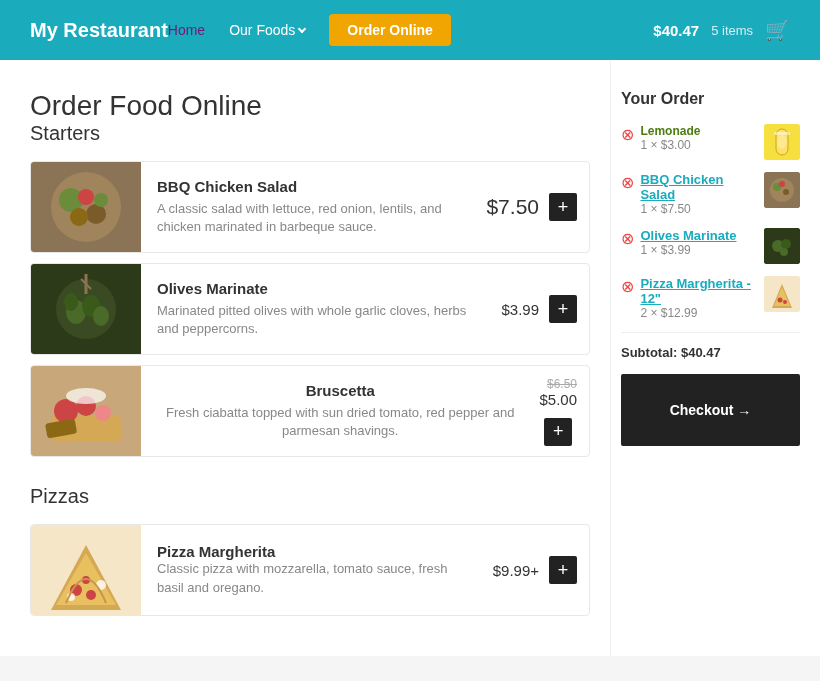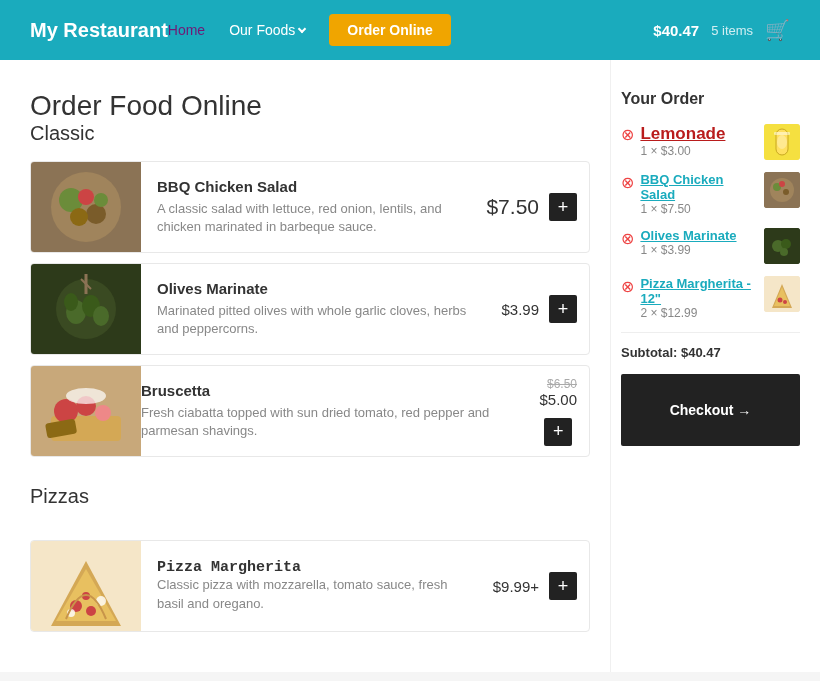--- a/index.html
+++ b/index.html
@@ -26,21 +26,21 @@
     <span style="font-size:20px;cursor:pointer;">🛒</span>
   </div>
 </header>
 
 <div style="background:#fff;max-width:820px;margin:0 auto;display:flex;gap:0;min-height:570px;">
 
   <div style="flex:1;padding:30px 20px 30px 30px;">
     <h1 style="font-size:28px;font-weight:300;color:#333;">Order Food Online</h1>
 
     <div style="margin-bottom:28px;">
-      <h2 style="font-size:20px;font-weight:400;color:#333;margin-bottom:16px;">Classic</h2>
+      <h2 style="font-size:20px;font-weight:400;color:#333;margin-bottom:16px;">Starters</h2>
 
       <div style="display:flex;align-items:center;border:1px solid #e8e8e8;border-radius:4px;margin-bottom:10px;overflow:hidden;background:#fff;">
         <div style="width:110px;height:90px;flex-shrink:0;overflow:hidden;position:relative;">
           <svg width="110" height="90" viewBox="0 0 110 90">
             <rect width="110" height="90" fill="#8b7355"></rect>
             <circle cx="55" cy="45" r="35" fill="#a0845c"></circle>
             <circle cx="40" cy="38" r="12" fill="#6b8c3a"></circle>
             <circle cx="65" cy="52" r="10" fill="#7a5c2a"></circle>
             <circle cx="55" cy="35" r="8" fill="#c44"></circle>
             <circle cx="70" cy="38" r="7" fill="#6b8c3a"></circle>
@@ -85,71 +85,71 @@
           <svg width="110" height="90" viewBox="0 0 110 90">
             <rect width="110" height="90" fill="#c8a87a"></rect>
             <rect x="20" y="50" width="70" height="25" rx="4" fill="#d4a855"></rect>
             <circle cx="35" cy="45" r="12" fill="#c44"></circle>
             <circle cx="55" cy="40" r="10" fill="#c44"></circle>
             <circle cx="72" cy="47" r="8" fill="#e88"></circle>
             <ellipse cx="55" cy="30" rx="20" ry="8" fill="#fff" opacity="0.7"></ellipse>
             <rect x="15" y="55" width="30" height="15" rx="3" fill="#8b6914" transform="rotate(-10,30,62)"></rect>
           </svg>
         </div>
-        <div style="flex:1;padding:14px 0;">
+        <div style="flex:1;padding:14px 16px;text-align:center;">
           <div style="font-size:15px;font-weight:600;color:#333;margin-bottom:5px;">Bruscetta</div>
           <div style="font-size:13px;color:#888;line-height:1.4;">Fresh ciabatta topped with sun dried tomato, red pepper and parmesan shavings.</div>
         </div>
         <div style="display:flex;align-items:center;gap:10px;padding-right:12px;flex-shrink:0;flex-direction:column;">
           <div style="text-align:right;">
             <span style="text-decoration:line-through;color:#aaa;font-size:12px;display:block;">$6.50</span>
             <span style="font-size:15px;color:#333;white-space:nowrap;">$5.00</span>
           </div>
           <button style="background:#222;color:#fff;border:none;width:28px;height:28px;display:flex;align-items:center;justify-content:center;font-size:18px;cursor:pointer;border-radius:2px;flex-shrink:0;">+</button>
         </div>
       </div>
     </div>
 
     <div>
-      <h2 style="font-size:20px;font-weight:400;color:#333;margin-bottom:32px;">Pizzas</h2>
+      <h2 style="font-size:20px;font-weight:400;color:#333;margin-bottom:16px;">Pizzas</h2>
 
       <div style="display:flex;align-items:center;border:1px solid #e8e8e8;border-radius:4px;margin-bottom:10px;overflow:hidden;background:#fff;">
         <div style="width:110px;height:90px;flex-shrink:0;overflow:hidden;">
           <svg width="110" height="90" viewBox="0 0 110 90">
             <rect width="110" height="90" fill="#f5e6c8"></rect>
             <path d="M 20 85 L 55 20 L 90 85 Z" fill="#d4a855"></path>
             <path d="M 25 80 L 55 28 L 85 80 Z" fill="#e8c060"></path>
             <circle cx="45" cy="65" r="6" fill="#c44"></circle>
             <circle cx="60" cy="70" r="5" fill="#c44"></circle>
             <circle cx="55" cy="55" r="4" fill="#c44"></circle>
             <circle cx="70" cy="60" r="5" fill="#fff" opacity="0.8"></circle>
             <circle cx="40" cy="72" r="4" fill="#fff" opacity="0.8"></circle>
             <path d="M 35 78 Q 55 30 75 78" fill="none" stroke="#c8954a" stroke-width="2"></path>
           </svg>
         </div>
         <div style="flex:1;padding:14px 16px;">
-          <div style="font-size:15px;font-weight:600;color:#333;font-family:Liberation Mono, monospace;">Pizza Margherita</div>
+          <div style="font-size:15px;font-weight:600;color:#333;">Pizza Margherita</div>
           <div style="font-size:13px;color:#888;line-height:1.4;">Classic pizza with mozzarella, tomato sauce, fresh basil and oregano.</div>
         </div>
         <div style="display:flex;align-items:center;gap:10px;padding-right:12px;flex-shrink:0;">
           <span style="font-size:15px;color:#333;white-space:nowrap;">$9.99+</span>
           <button style="background:#222;color:#fff;border:none;width:28px;height:28px;display:flex;align-items:center;justify-content:center;font-size:18px;cursor:pointer;border-radius:2px;flex-shrink:0;">+</button>
         </div>
       </div>
     </div>
   </div>
 
   <div style="width:210px;flex-shrink:0;padding:30px 20px 30px 10px;border-left:1px solid #f0f0f0;">
     <h3 style="font-size:16px;font-weight:600;color:#333;margin-bottom:16px;">Your Order</h3>
 
     
     <div style="display:flex;align-items:flex-start;margin-bottom:12px;gap:6px;">
       <span style="color:#e44;font-size:16px;cursor:pointer;flex-shrink:0;margin-top:1px;">⊗</span>
       <div style="flex:1;">
-        <div style="color:#b91c1c;font-size:17px;font-weight:600;cursor:pointer;text-decoration:underline;">Lemonade</div>
+        <div style="color:#4d7c0f;font-size:12px;font-weight:600;cursor:pointer;">Lemonade</div>
         <div style="font-size:12px;color:#888;">1 × $3.00</div>
       </div>
       <div style="width:36px;height:36px;border-radius:3px;overflow:hidden;flex-shrink:0;background:#f0e8b0;">
         <svg width="36" height="36" viewBox="0 0 36 36">
           <rect width="36" height="36" fill="#f5e040"></rect>
           <rect x="12" y="5" width="12" height="26" rx="6" fill="#ffe060" stroke="#c8a820" stroke-width="1"></rect>
           <ellipse cx="18" cy="18" rx="5" ry="7" fill="#fff" opacity="0.3"></ellipse>
           <rect x="10" y="8" width="16" height="3" rx="1" fill="#fff" opacity="0.5"></rect>
         </svg>
       </div>

